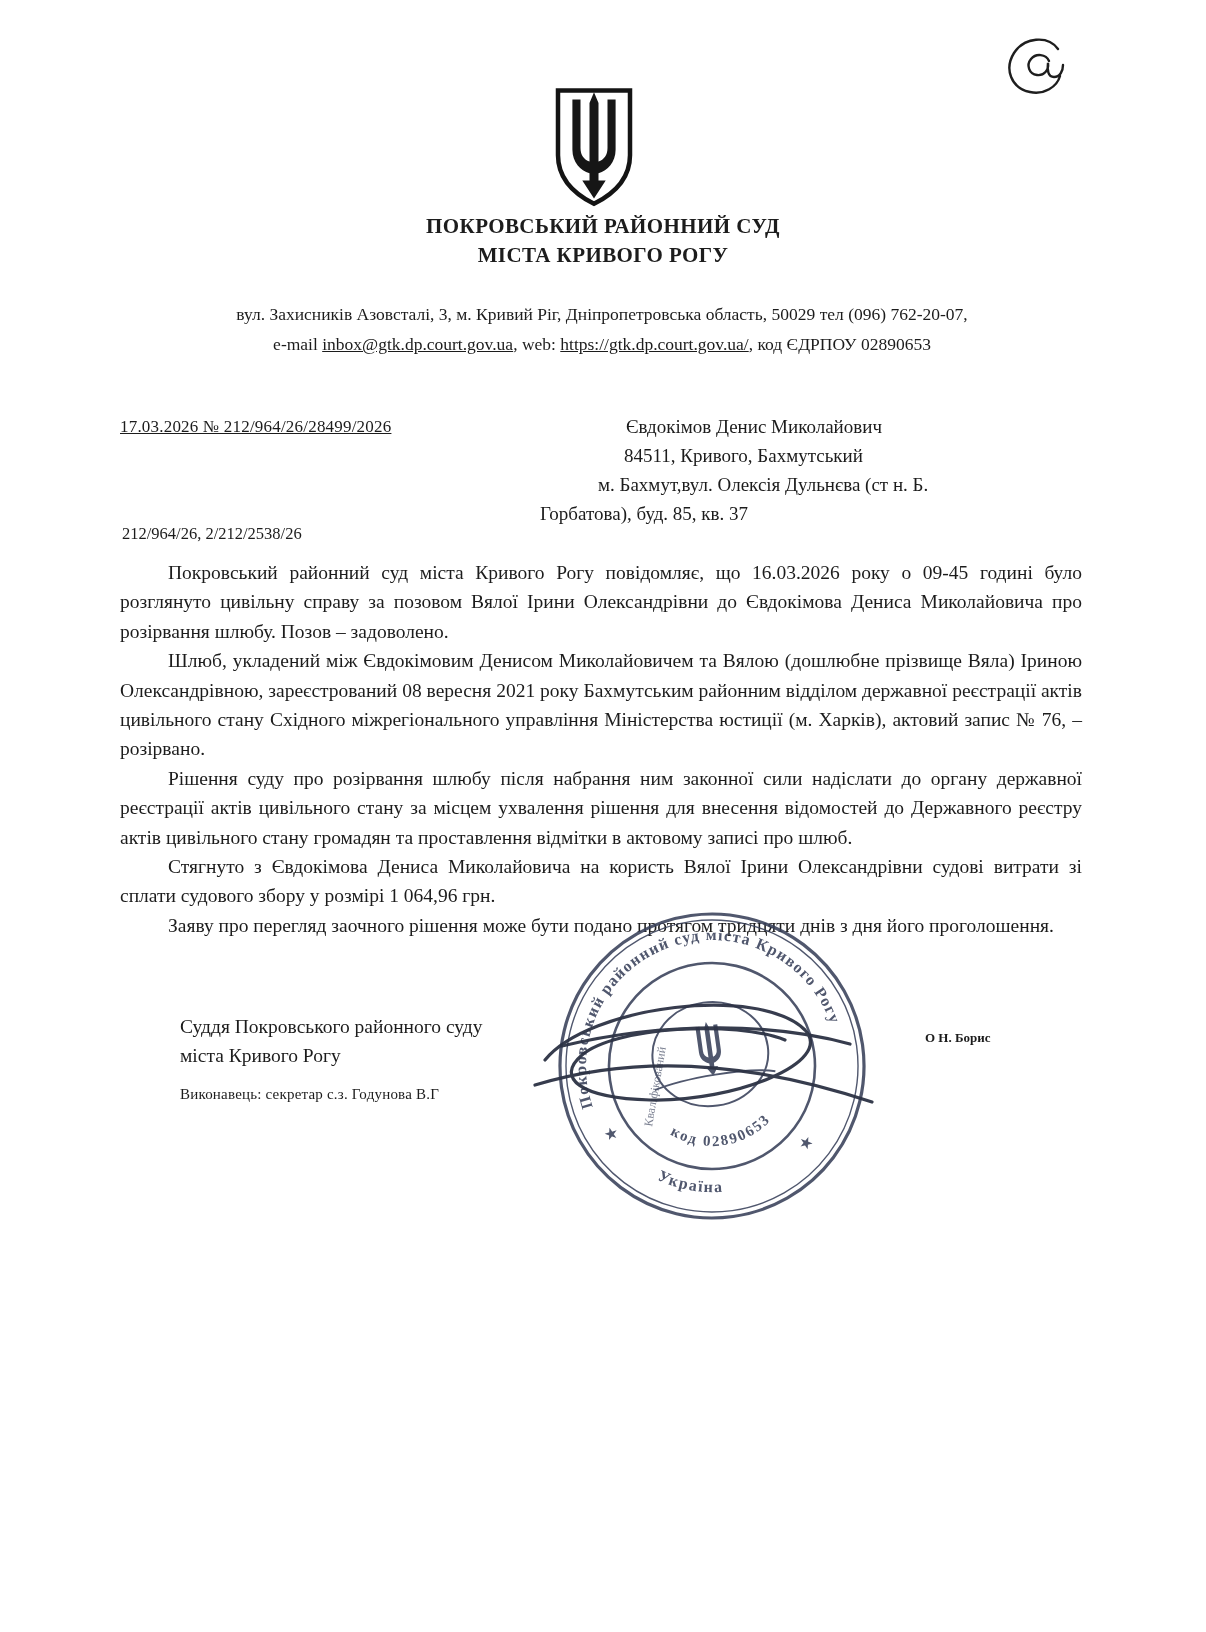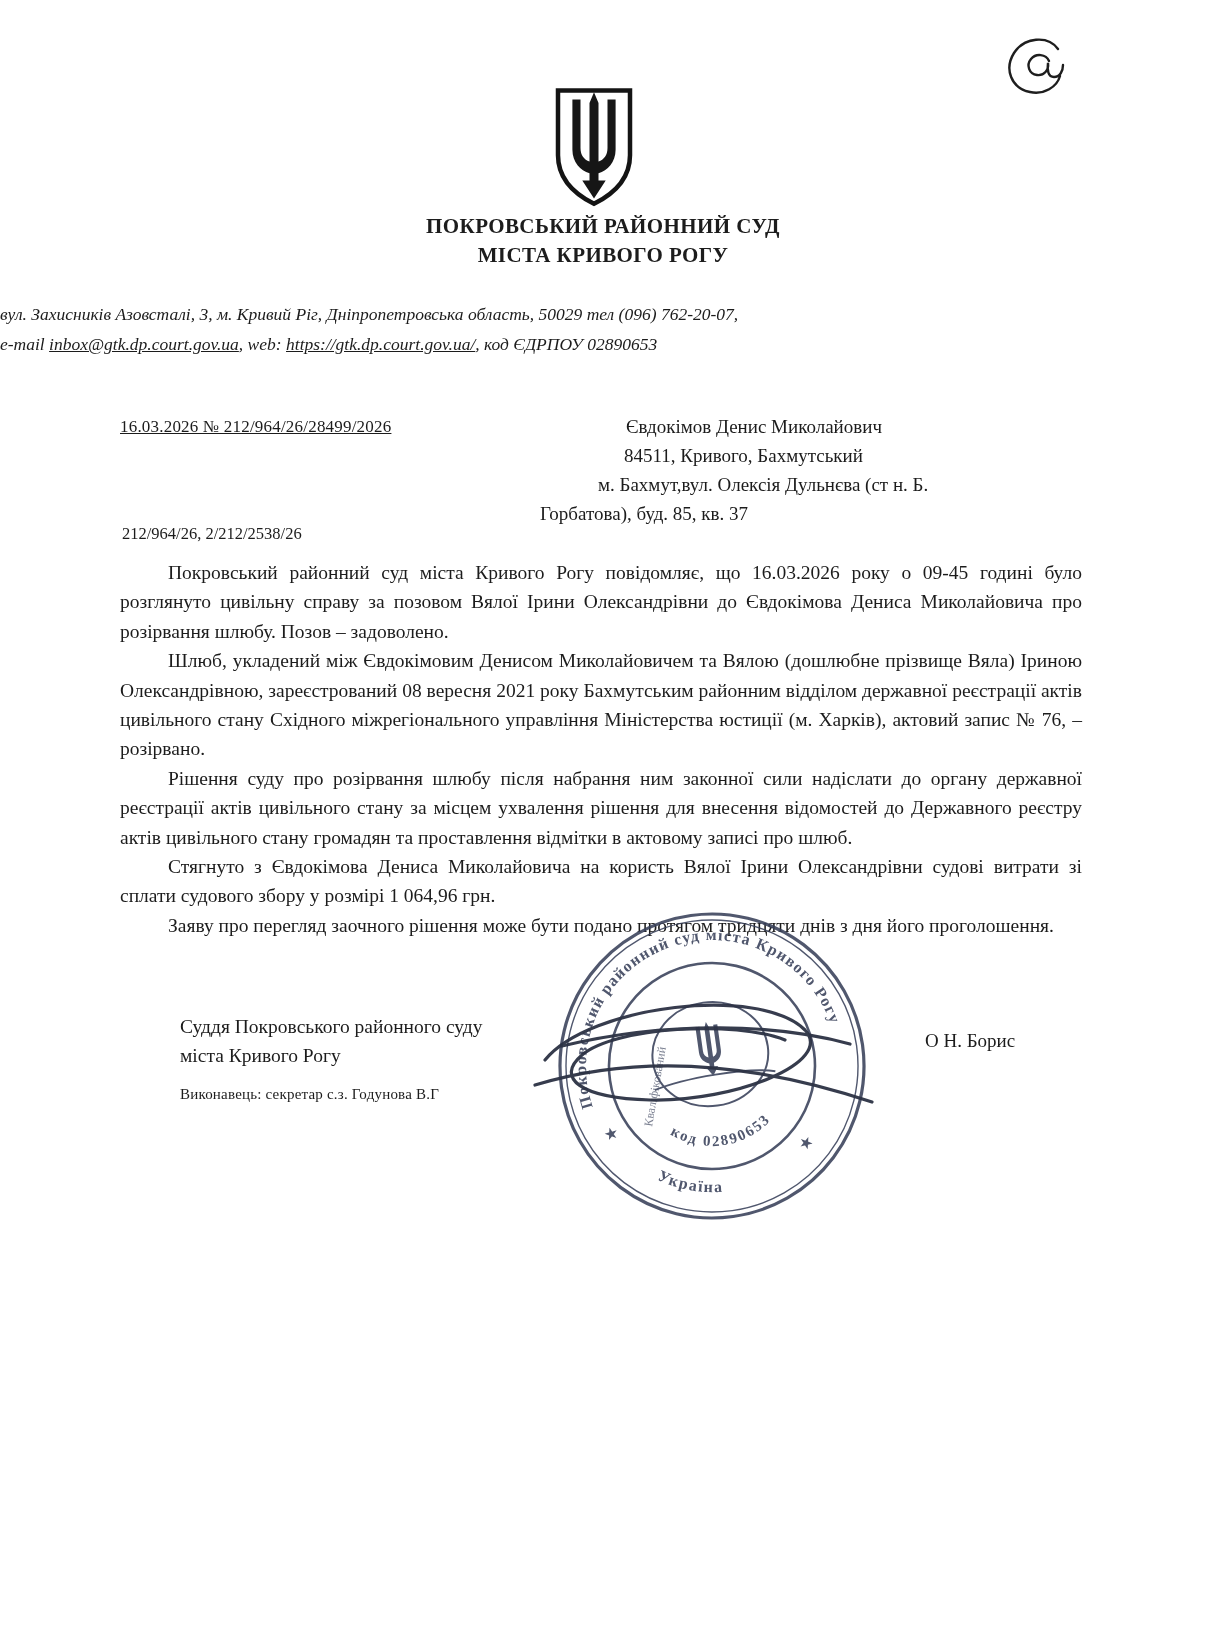--- a/index.html
+++ b/index.html
@@ -4,35 +4,35 @@
 <style>
   * { margin:0; padding:0; box-sizing:border-box; }
   html,body { background:#ffffff; }
   .page {
     position:relative; width:1206px; height:1632px; background:#fff;
     font-family:"Liberation Serif", serif; color:#1c1c1c; overflow:hidden;
   }
   .abs { position:absolute; }
   .court-title { top:212px; left:0; width:1206px; text-align:center;
     font-weight:bold; font-size:21px; line-height:29px; letter-spacing:.4px; }
-  .address { top:299px; left:0; width:1204px; text-align:left;
-    font-size:17.5px; line-height:30px;font-style:italic; }
+  .address { top:299px; left:0; width:1204px; text-align:center;
+    font-size:17.5px; line-height:30px; }
   .u { text-decoration:underline;margin-top:39px; }
   .ref { left:120px; top:417px; font-size:17px; text-decoration:underline; letter-spacing:.2px; }
   .recipient { left:540px; top:412px; width:486px; font-size:19px; line-height:29px; }
   .recipient .r1 { padding-left:86px; }
   .recipient .r2 { padding-left:84px; }
   .recipient .r3 { padding-left:58px; }
   .recipient .r4 { padding-left:0; }
   .case-numbers { left:122px; top:524px; font-size:16.5px; }
   .body-text { left:120px; top:558px; width:962px; font-size:19.5px;
     line-height:29.4px; text-align:justify; }
   .body-text p { text-indent:48px; margin:0; }
   .judge { left:180px; top:1012px; font-size:19.5px; line-height:29px; }
-  .judge-name { left:925px; top:1030px; font-size:19px; }
+  .judge-name { left:925px; top:1030px; font-size:13px;font-weight:bold; }
   .executor { left:180px; top:1086px; font-size:15px; font-weight:normal; letter-spacing:.2px; }
   .stamp-svg { left:532px; top:886px; }
   .sig-svg { left:520px; top:950px; }
   .at-svg { left:1000px; top:30px; }
   .emblem-svg { left:549px; top:84px; }
 </style>
 </head>
 <body>
 
 <div class="page">
@@ -54,21 +54,21 @@
     <div>МІСТА КРИВОГО РОГУ</div>
   </div>
 
   <div class="abs address">
     <div>вул. Захисників Азовсталі, 3, м. Кривий Ріг,  Дніпропетровська область, 50029 тел  (096) 762-20-07,</div>
     <div>
       <span>e-mail  </span><span class="u">inbox@gtk.dp.court.gov.ua</span><span>,  web: </span><span class="u">https://gtk.dp.court.gov.ua/</span><span>, код ЄДРПОУ 02890653</span>
     </div>
   </div>
 
-  <div class="abs ref">16.03.2026 №  212/964/26/28499/2026</div>
+  <div class="abs ref">17.03.2026 №  212/964/26/28499/2026</div>
 
   <div class="abs recipient">
     <div class="r1">Євдокімов Денис Миколайович</div>
     <div class="r2">84511,  Кривого,  Бахмутський</div>
     <div class="r3">м. Бахмут,вул. Олексія Дульнєва (ст н. Б.</div>
     <div class="r4">Горбатова), буд. 85, кв. 37</div>
   </div>
 
   <div class="abs case-numbers">212/964/26, 2/212/2538/26</div>
 

